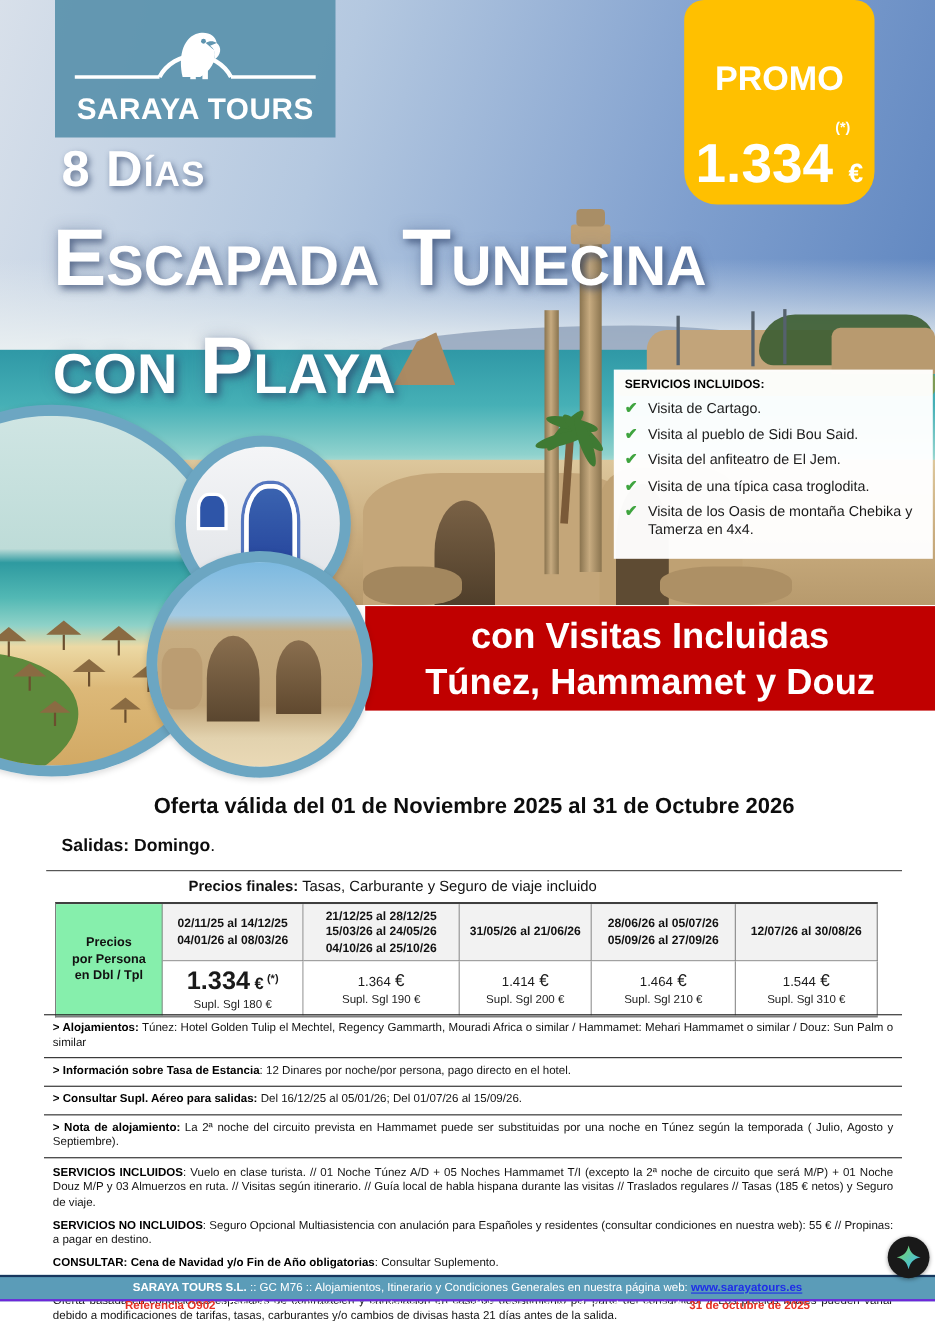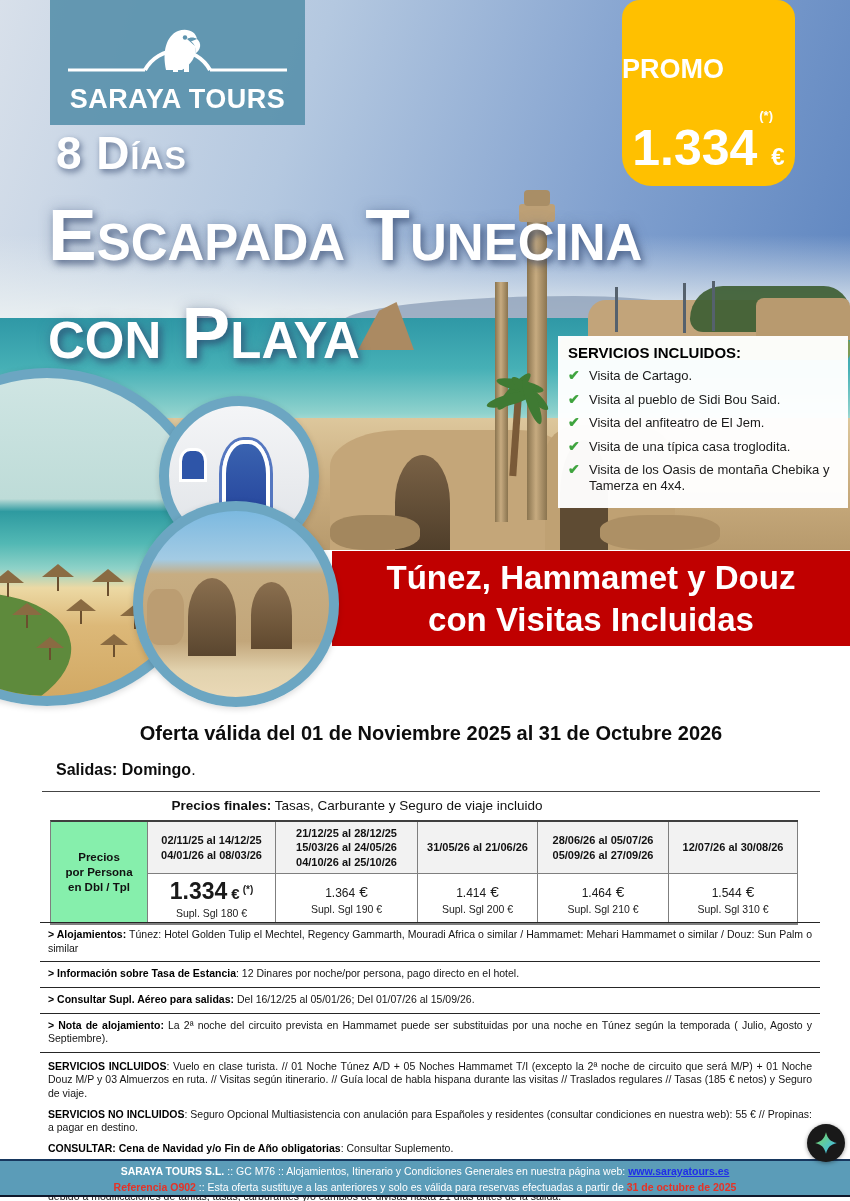--- a/index.html
+++ b/index.html
@@ -55,41 +55,41 @@
 
   
   .logo-box { position:absolute; left:50px; top:0; width:255px; height:125px;
     background:rgba(93,147,174,0.95); z-index:8; text-align:center; }
   .logo-text { position:absolute; left:0; right:0; top:84px; color:#fff; font-weight:bold;
     font-size:27px; letter-spacing:0.5px; }
 
   
   .promo-badge { position:absolute; left:622px; top:0; width:173px; height:186px; z-index:8;
     background:#FFC000; border-radius:18px 18px 30px 30px; color:#fff; }
-  .promo-label { position:absolute; left:0; right:0; top:54px; 
-    font-size:27px; font-weight:bold; }
+  .promo-label { position:absolute; left:0; right:0; top:54px; text-align:center;
+    font-size:31px; font-weight:bold; }
   .promo-ast { position:absolute; right:22px; top:108px; font-size:13px; font-weight:bold; }
   .promo-price { position:absolute; left:0; right:0; top:122px; text-align:center;
     font-size:50px; font-weight:bold; line-height:52px; }
   .promo-eur { font-size:24px; font-weight:bold; }
 
   
   .duration { position:absolute; left:56px; top:126px; z-index:4; color:#fff; font-weight:bold;
     font-variant:small-caps; font-size:46px; letter-spacing:1px;
     text-shadow:2px 3px 6px rgba(40,60,100,.65); }
   .hero-title { position:absolute; z-index:4; color:#fff; font-weight:bold; font-variant:small-caps;
     font-size:73px; letter-spacing:0; line-height:1; white-space:nowrap;
     text-shadow:3px 4px 7px rgba(40,60,100,.6), 0 0 14px rgba(70,90,130,.35); }
   .hero-title.t1 { left:48px; top:198px; }
   .hero-title.t2 { left:48px; top:296px; }
 
   
   .services-box { position:absolute; left:558px; top:336px; width:290px; height:172px; z-index:3;
     background:rgba(255,255,255,0.97); padding:8px 8px 6px 10px; }
-  .services-title { font-size:15px; font-weight:bold; color:#000; margin-bottom:7px; }
+  .services-title { font-size:11px; font-weight:bold; color:#000; margin-bottom:7px; }
   .service-item { display:flex; align-items:flex-start; font-size:13px; color:#1a1a1a; margin-bottom:8px; line-height:1.2; }
   .check { color:#3fa43f; font-weight:bold; font-size:14px; width:21px; flex:0 0 21px; line-height:1.1; }
 
   
   .banner { position:absolute; left:332px; top:551px; width:518px; height:95px; z-index:2;
     background:#C00000; color:#fff; display:flex; flex-direction:column;
     align-items:center; justify-content:center; }
   .banner div { font-size:33px; font-weight:bold; line-height:42px; }
 
   
@@ -146,22 +146,22 @@
 
   
   .notes-wrap { position:absolute; left:40px; top:922px; width:780px; z-index:2;
     font-size:10.5px; color:#141414; line-height:1.3; }
   .note { border-bottom:1px solid #262626; padding:5px 8px 6px 8px; text-align:justify; }
   .notes-wrap { border-top:1px solid #262626; }
   .note b, .para b { font-weight:bold; color:#000; }
   .para { margin-top:7px; padding:0 8px; text-align:justify; }
 
   
-  .footer { position:absolute; left:0; top:1159px; width:850px; height:38px; z-index:10;
-    background:#5b9cb8; border-top:2px solid #17375e; border-bottom:2px solid #0f172a;
+  .footer { position:absolute; left:0; top:1159px; width:850px; height:24px; z-index:10;
+    background:#5b9cb8; border-top:2px solid #17375e; border-bottom:2px solid #6d28d9;
     color:#fff; text-align:center; font-size:10.5px; line-height:16px; padding-top:2px; }
   .footer b { font-weight:bold; }
   .footer a { color:#1f2ee8; text-decoration:underline; font-weight:bold; cursor:pointer; }
   .red-text { color:#e63226; font-weight:bold; }
 
   
   .widget { position:absolute; left:807px; top:1124px; width:38px; height:38px; z-index:20;
     background:#191919; border-radius:50%; display:flex; align-items:center; justify-content:center;
     box-shadow:0 1px 4px rgba(0,0,0,.4); cursor:pointer; }
 </style>
@@ -244,22 +244,22 @@
         <span class="check">✔</span>
         <span>Visita de una típica casa troglodita.</span>
       </div>
     <div class="service-item">
         <span class="check">✔</span>
         <span>Visita de los Oasis de montaña Chebika y Tamerza en 4x4.</span>
       </div>
   </div>
 
   <div class="banner">
+    <div>con Visitas Incluidas</div>
     <div>Túnez, Hammamet y Douz</div>
-    <div>con Visitas Incluidas</div>
   </div>
 
   <div class="circle circle-beach">
     <div class="beach-grass"></div>
     <svg style="position:absolute;inset:0;" width="318" height="318" viewBox="0 0 318 318">
       <g fill="#8a6b42" stroke="none">
         <path d="M104,205 l16,-13 16,13 z"></path>
           <path d="M154,199 l16,-13 16,13 z"></path>
           <path d="M204,204 l16,-13 16,13 z"></path>
           <path d="M254,198 l16,-13 16,13 z"></path>

